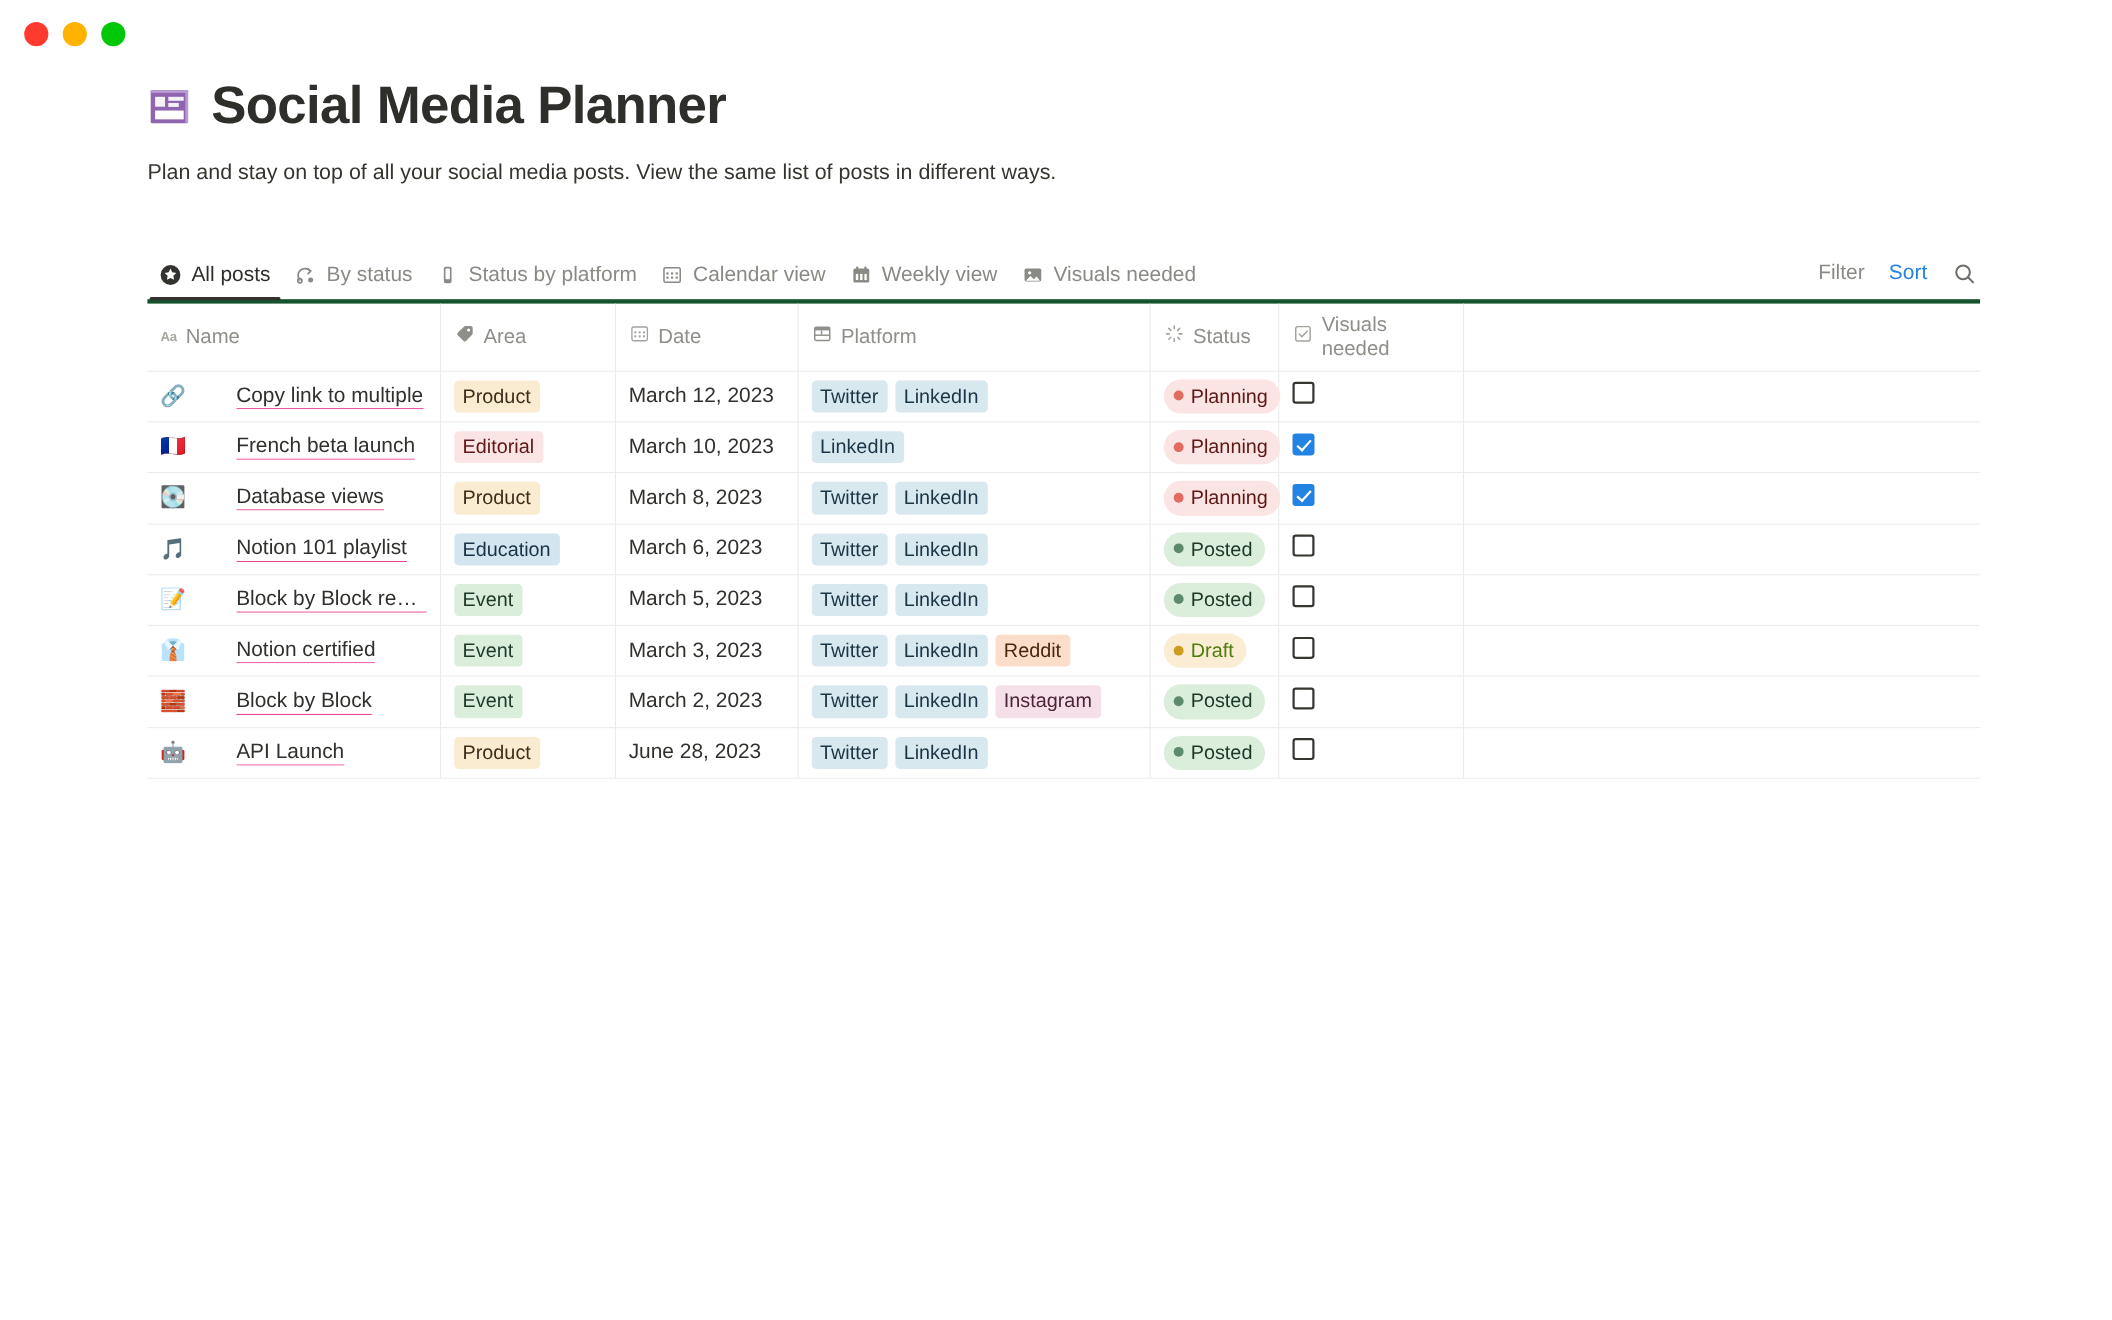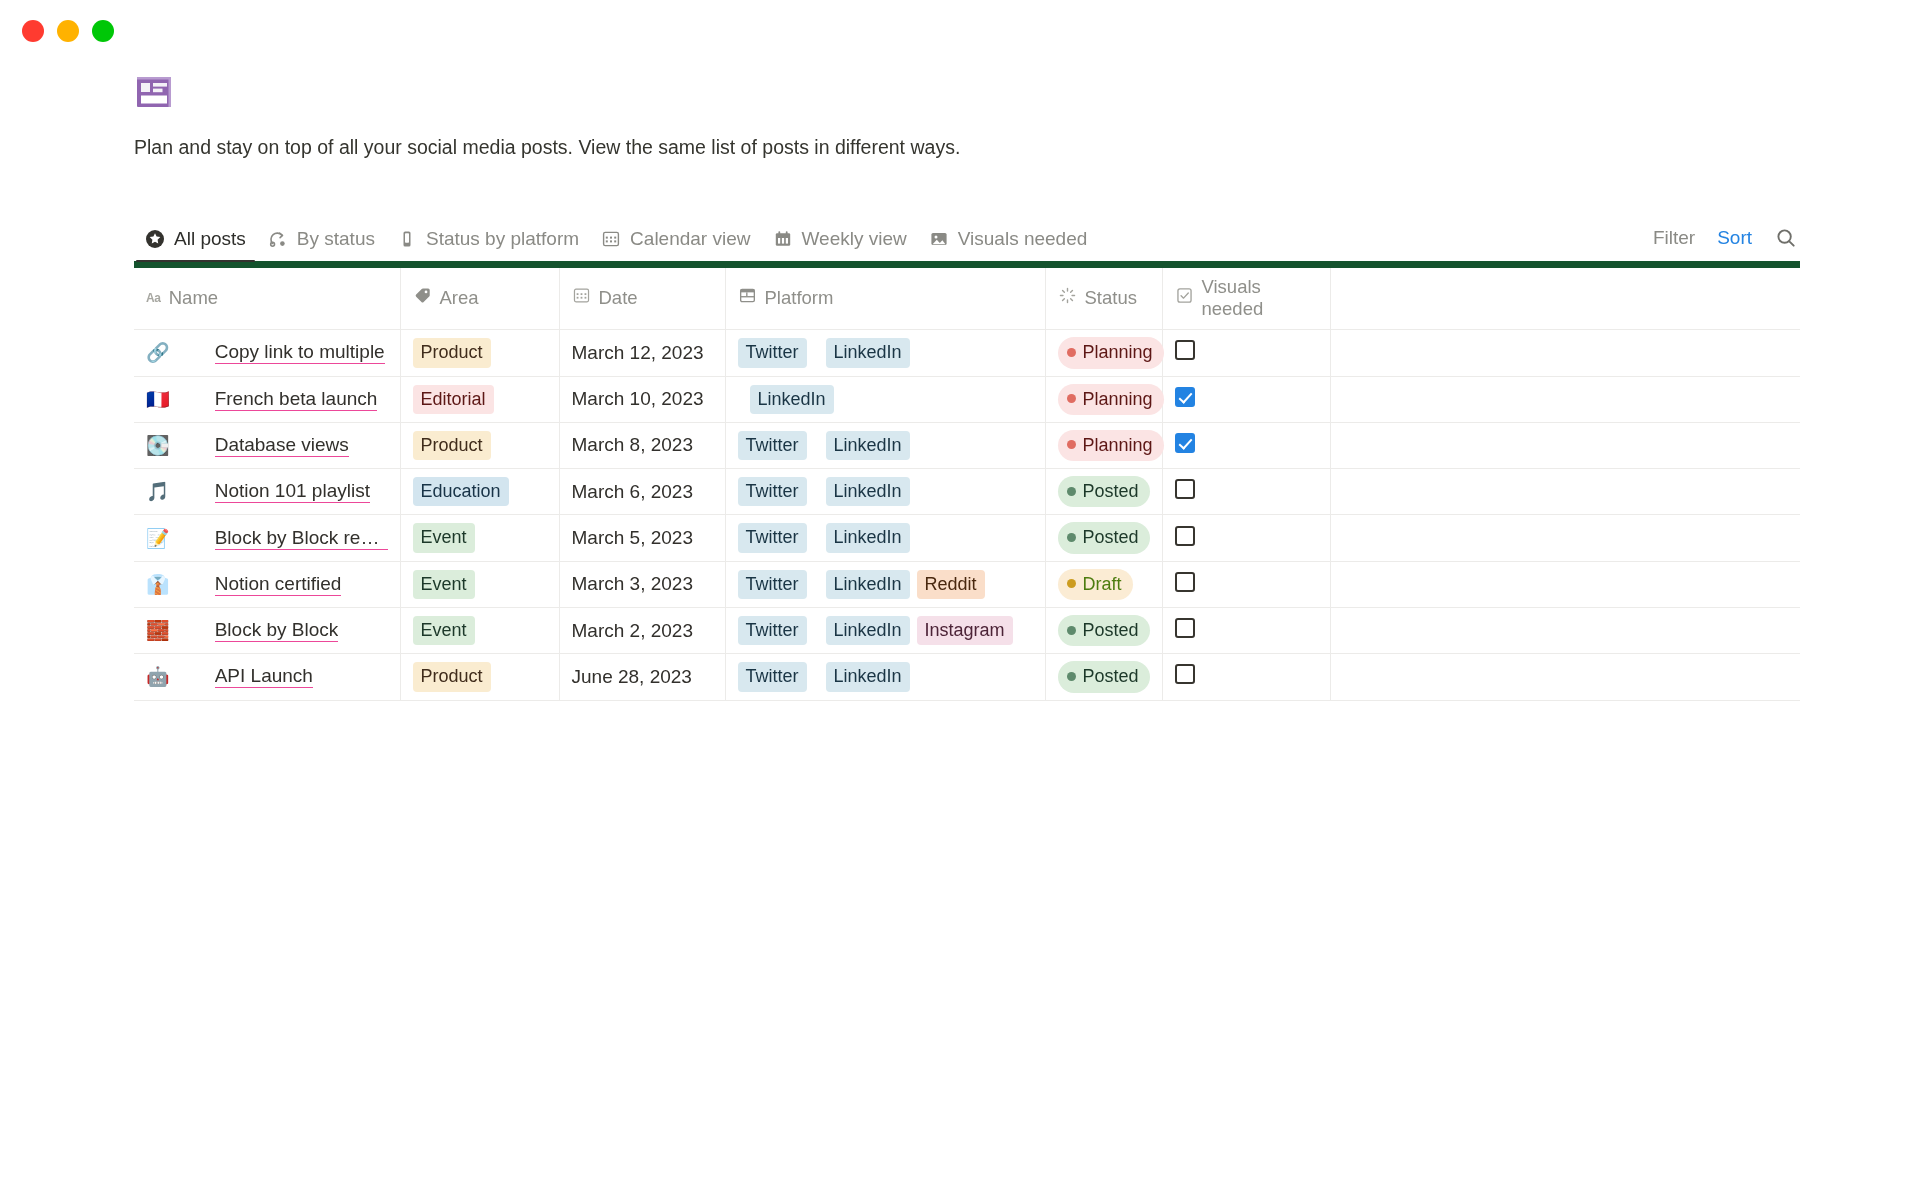--- a/index.html
+++ b/index.html
@@ -67,21 +67,21 @@
     color: #8d8d86;
     border-bottom: 1px solid #d6d6d0;
   }
 
   
   .viewbar {
     display: flex;
     align-items: flex-end;
     justify-content: space-between;
     width: 1666px;
-    border-bottom: 7px solid #14532d;
+    border-bottom: 4px solid #14532d;
     padding-right: 2px;
   }
   .tabs {
     display: flex;
     align-items: flex-end;
     gap: 0px;
   }
   .tab {
     display: flex;
     align-items: center;
@@ -193,21 +193,21 @@
   }
   .tags { display: flex; gap: 7px; align-items: center; flex-wrap: nowrap; }
 
   
   .tag-product   { background: #faecd0; color: #402c1b; }
   .tag-editorial { background: #fbe4e4; color: #5d1715; }
   .tag-education { background: #d3e5ef; color: #183347; }
   .tag-event     { background: #dbeddb; color: #1c3829; }
   
   .tag-twitter   { background: #d8e8ef; color: #1a3545; }
-  .tag-linkedin  { background: #d8e8ef; color: #1a3545; margin-left: 12px; }
+  .tag-linkedin  { background: #d8e8ef; color: #1a3545; }
   .tag-reddit    { background: #fadec9; color: #49280f; }
   .tag-instagram { background: #f5e0e9; color: #4c2337; }
 
   .pill {
     display: inline-flex;
     align-items: center;
     gap: 7px;
     padding: 3px 11px 4px 9px;
     border-radius: 20px;
     font-size: 18px;
@@ -261,20 +261,21 @@
       <svg width="40" height="40" viewBox="0 0 40 40">
         <rect x="3" y="5" width="34" height="30" rx="1" fill="#9065B0"></rect>
         <rect x="3" y="5" width="34" height="2.5" fill="#b89bd0"></rect>
         <rect x="34.5" y="5" width="2.5" height="30" fill="#b89bd0"></rect>
         <rect x="7" y="11" width="9" height="9" fill="#f4f1f7"></rect>
         <rect x="19" y="11" width="14" height="3.6" fill="#f4f1f7"></rect>
         <rect x="19" y="16.6" width="9.5" height="3.6" fill="#f4f1f7"></rect>
         <rect x="7" y="23.5" width="26" height="8" fill="#ffffff"></rect>
       </svg>
     </span>
+    <span class="page-title">Social Media Planner</span>
   </div>
 
   <p class="desc">Plan and stay on top of all your social media posts. View the same list of posts in different ways.</p>
 
 
   <div class="viewbar">
     <div class="tabs">
 
       <div class="tab active">
         <span class="ic">

